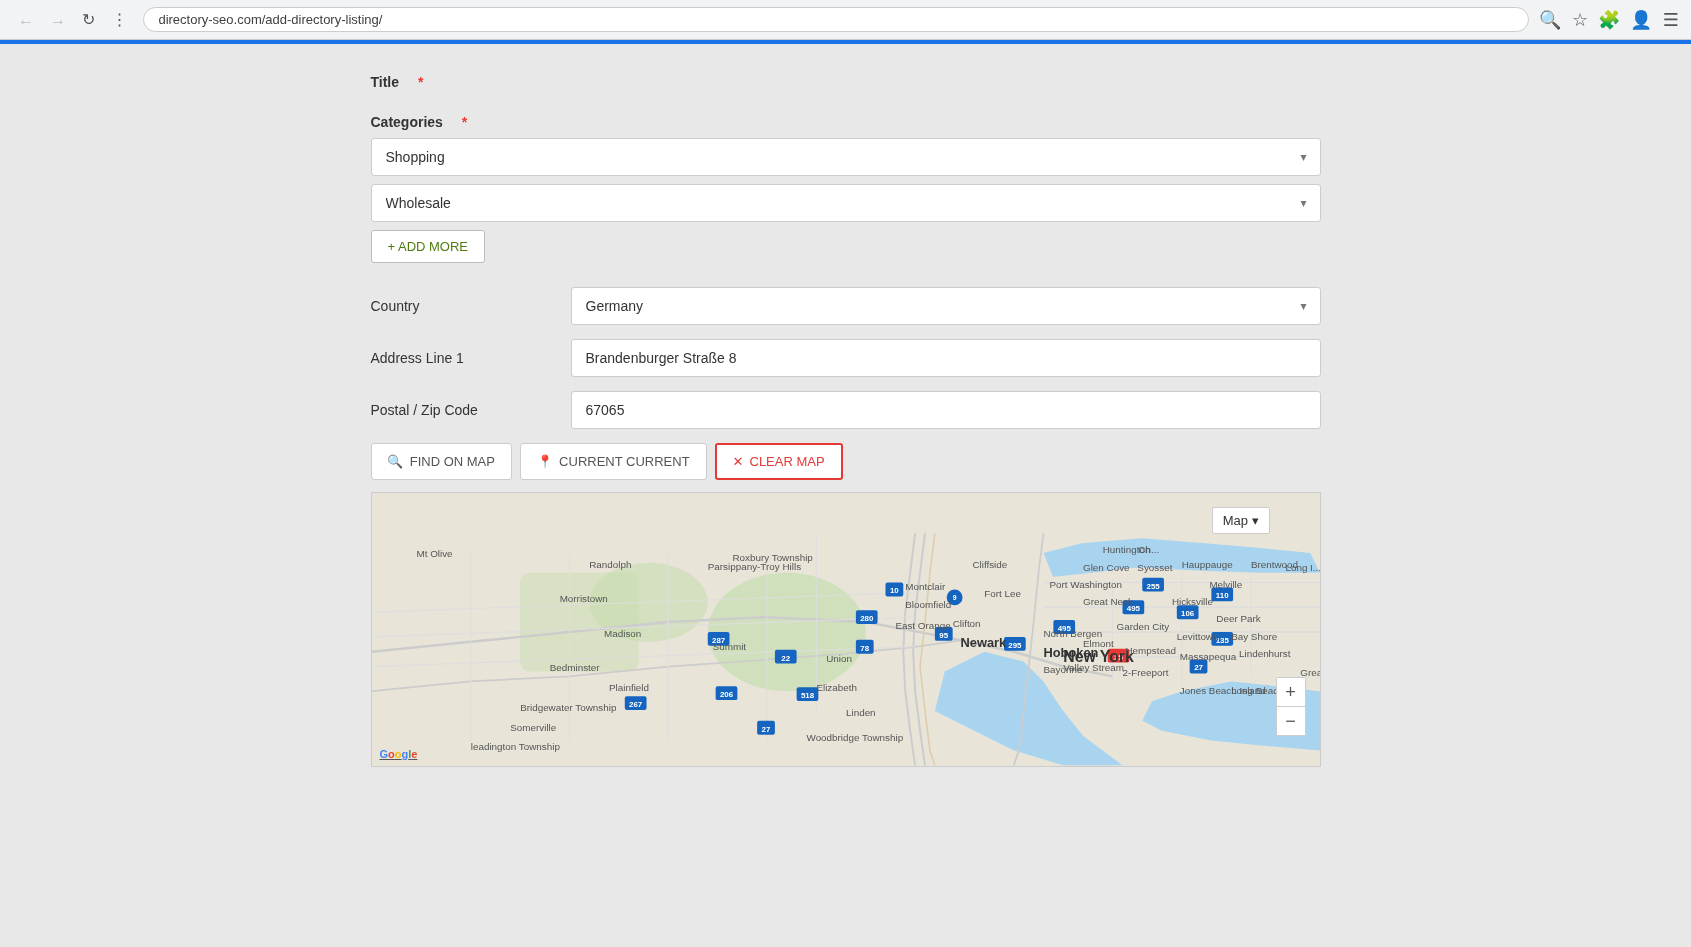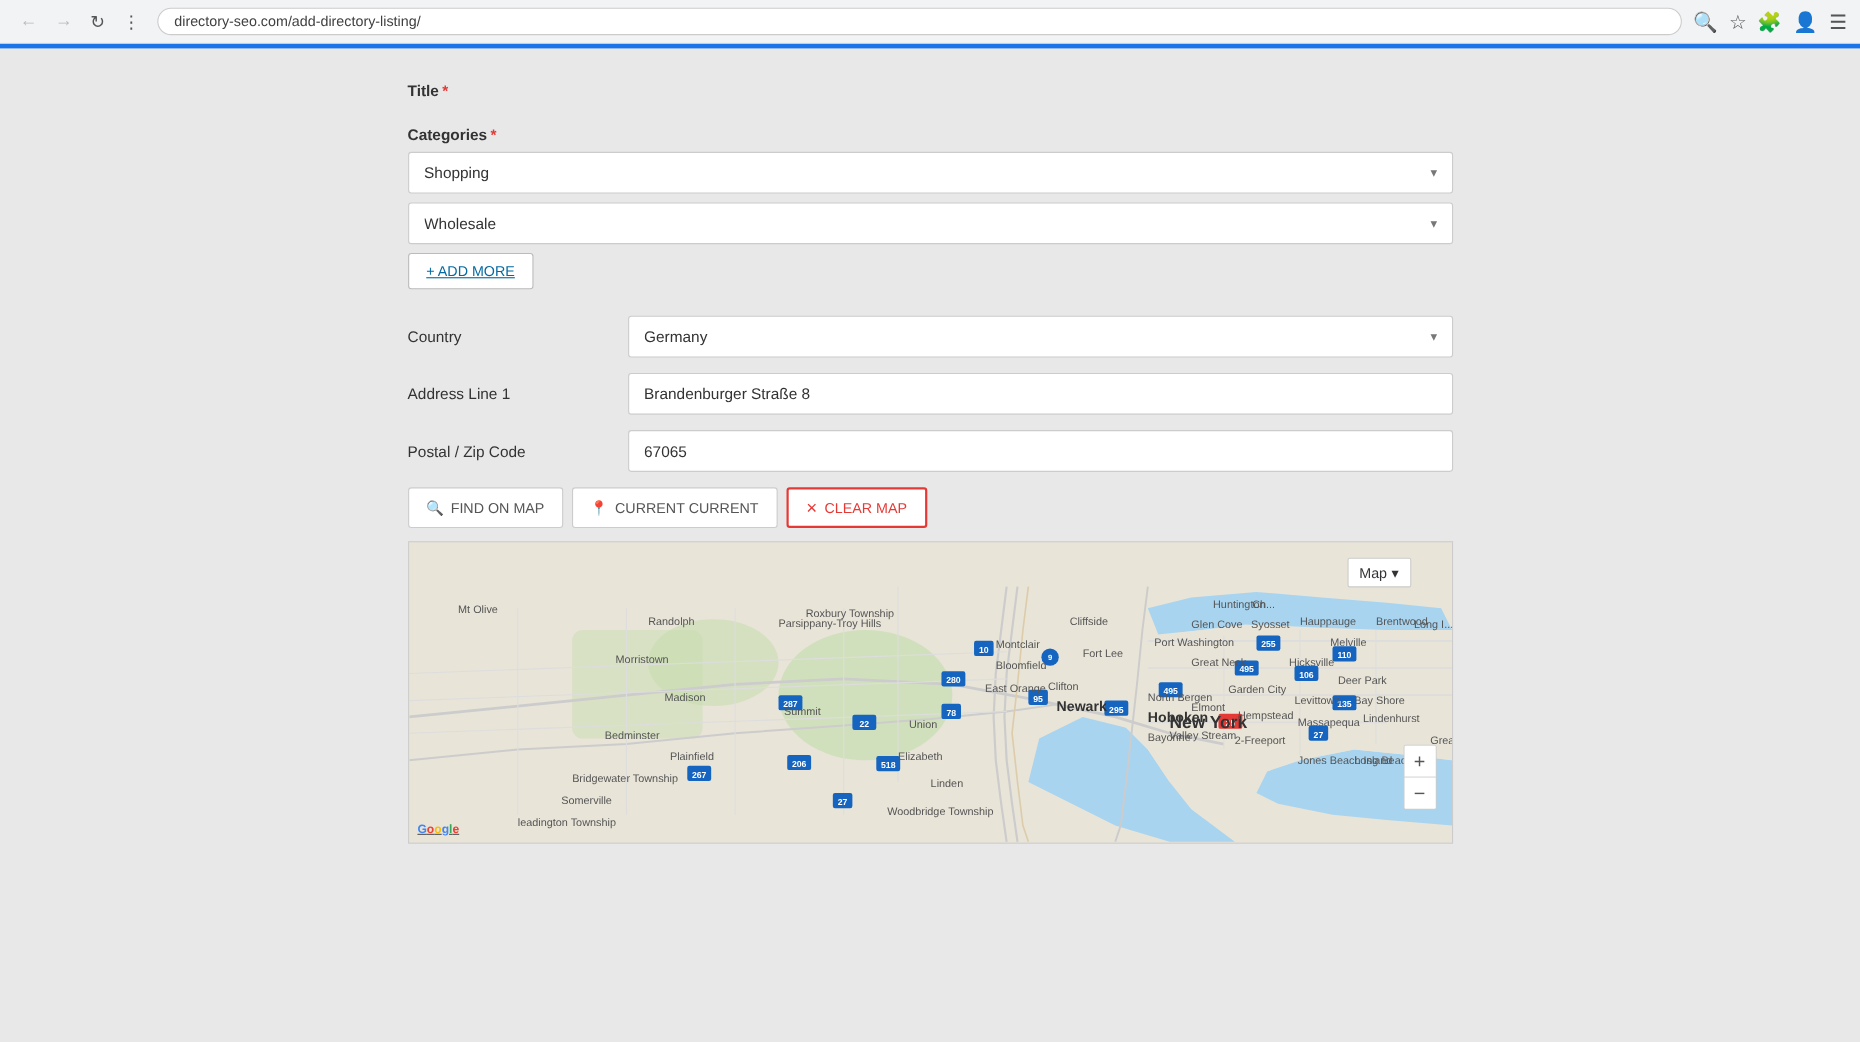--- a/index.html
+++ b/index.html
@@ -81,21 +81,21 @@
       margin-bottom: 24px;
     }
 
     .field-label {
       font-size: 14px;
       font-weight: 600;
       color: #333;
       margin-bottom: 8px;
       display: flex;
       align-items: center;
-      gap: 3px;
+      gap: 19px;
     }
 
     .required-star {
       color: #e53935;
     }
 
     .text-input {
       width: 100%;
       padding: 10px 14px;
       border: 1px solid #ccc;
@@ -132,26 +132,25 @@
       color: #777;
       font-size: 12px;
     }
 
     .add-more-btn {
       background: white;
       border: 1px solid #bbb;
       border-radius: 3px;
       padding: 8px 16px;
       font-size: 13px;
-      color: #0369a1;
+      color: #4d7c0f;
       cursor: pointer;
       display: flex;
       align-items: center;
       gap: 6px;
-      text-decoration: underline;
     }
 
     
     .section-title {
       font-size: 16px;
       font-weight: 600;
       color: #333;
       margin-bottom: 16px;
     }
 
@@ -208,21 +207,21 @@
     
     .map-svg {
       width: 100%;
       height: 100%;
     }
 
     
     .map-type-btn {
       position: absolute;
       top: 14px;
-      right: 37px;
+      right: 50px;
       background: white;
       border: 1px solid #ccc;
       padding: 5px 10px;
       font-size: 13px;
       cursor: pointer;
       border-radius: 2px;
       display: flex;
       align-items: center;
       gap: 4px;
     }

